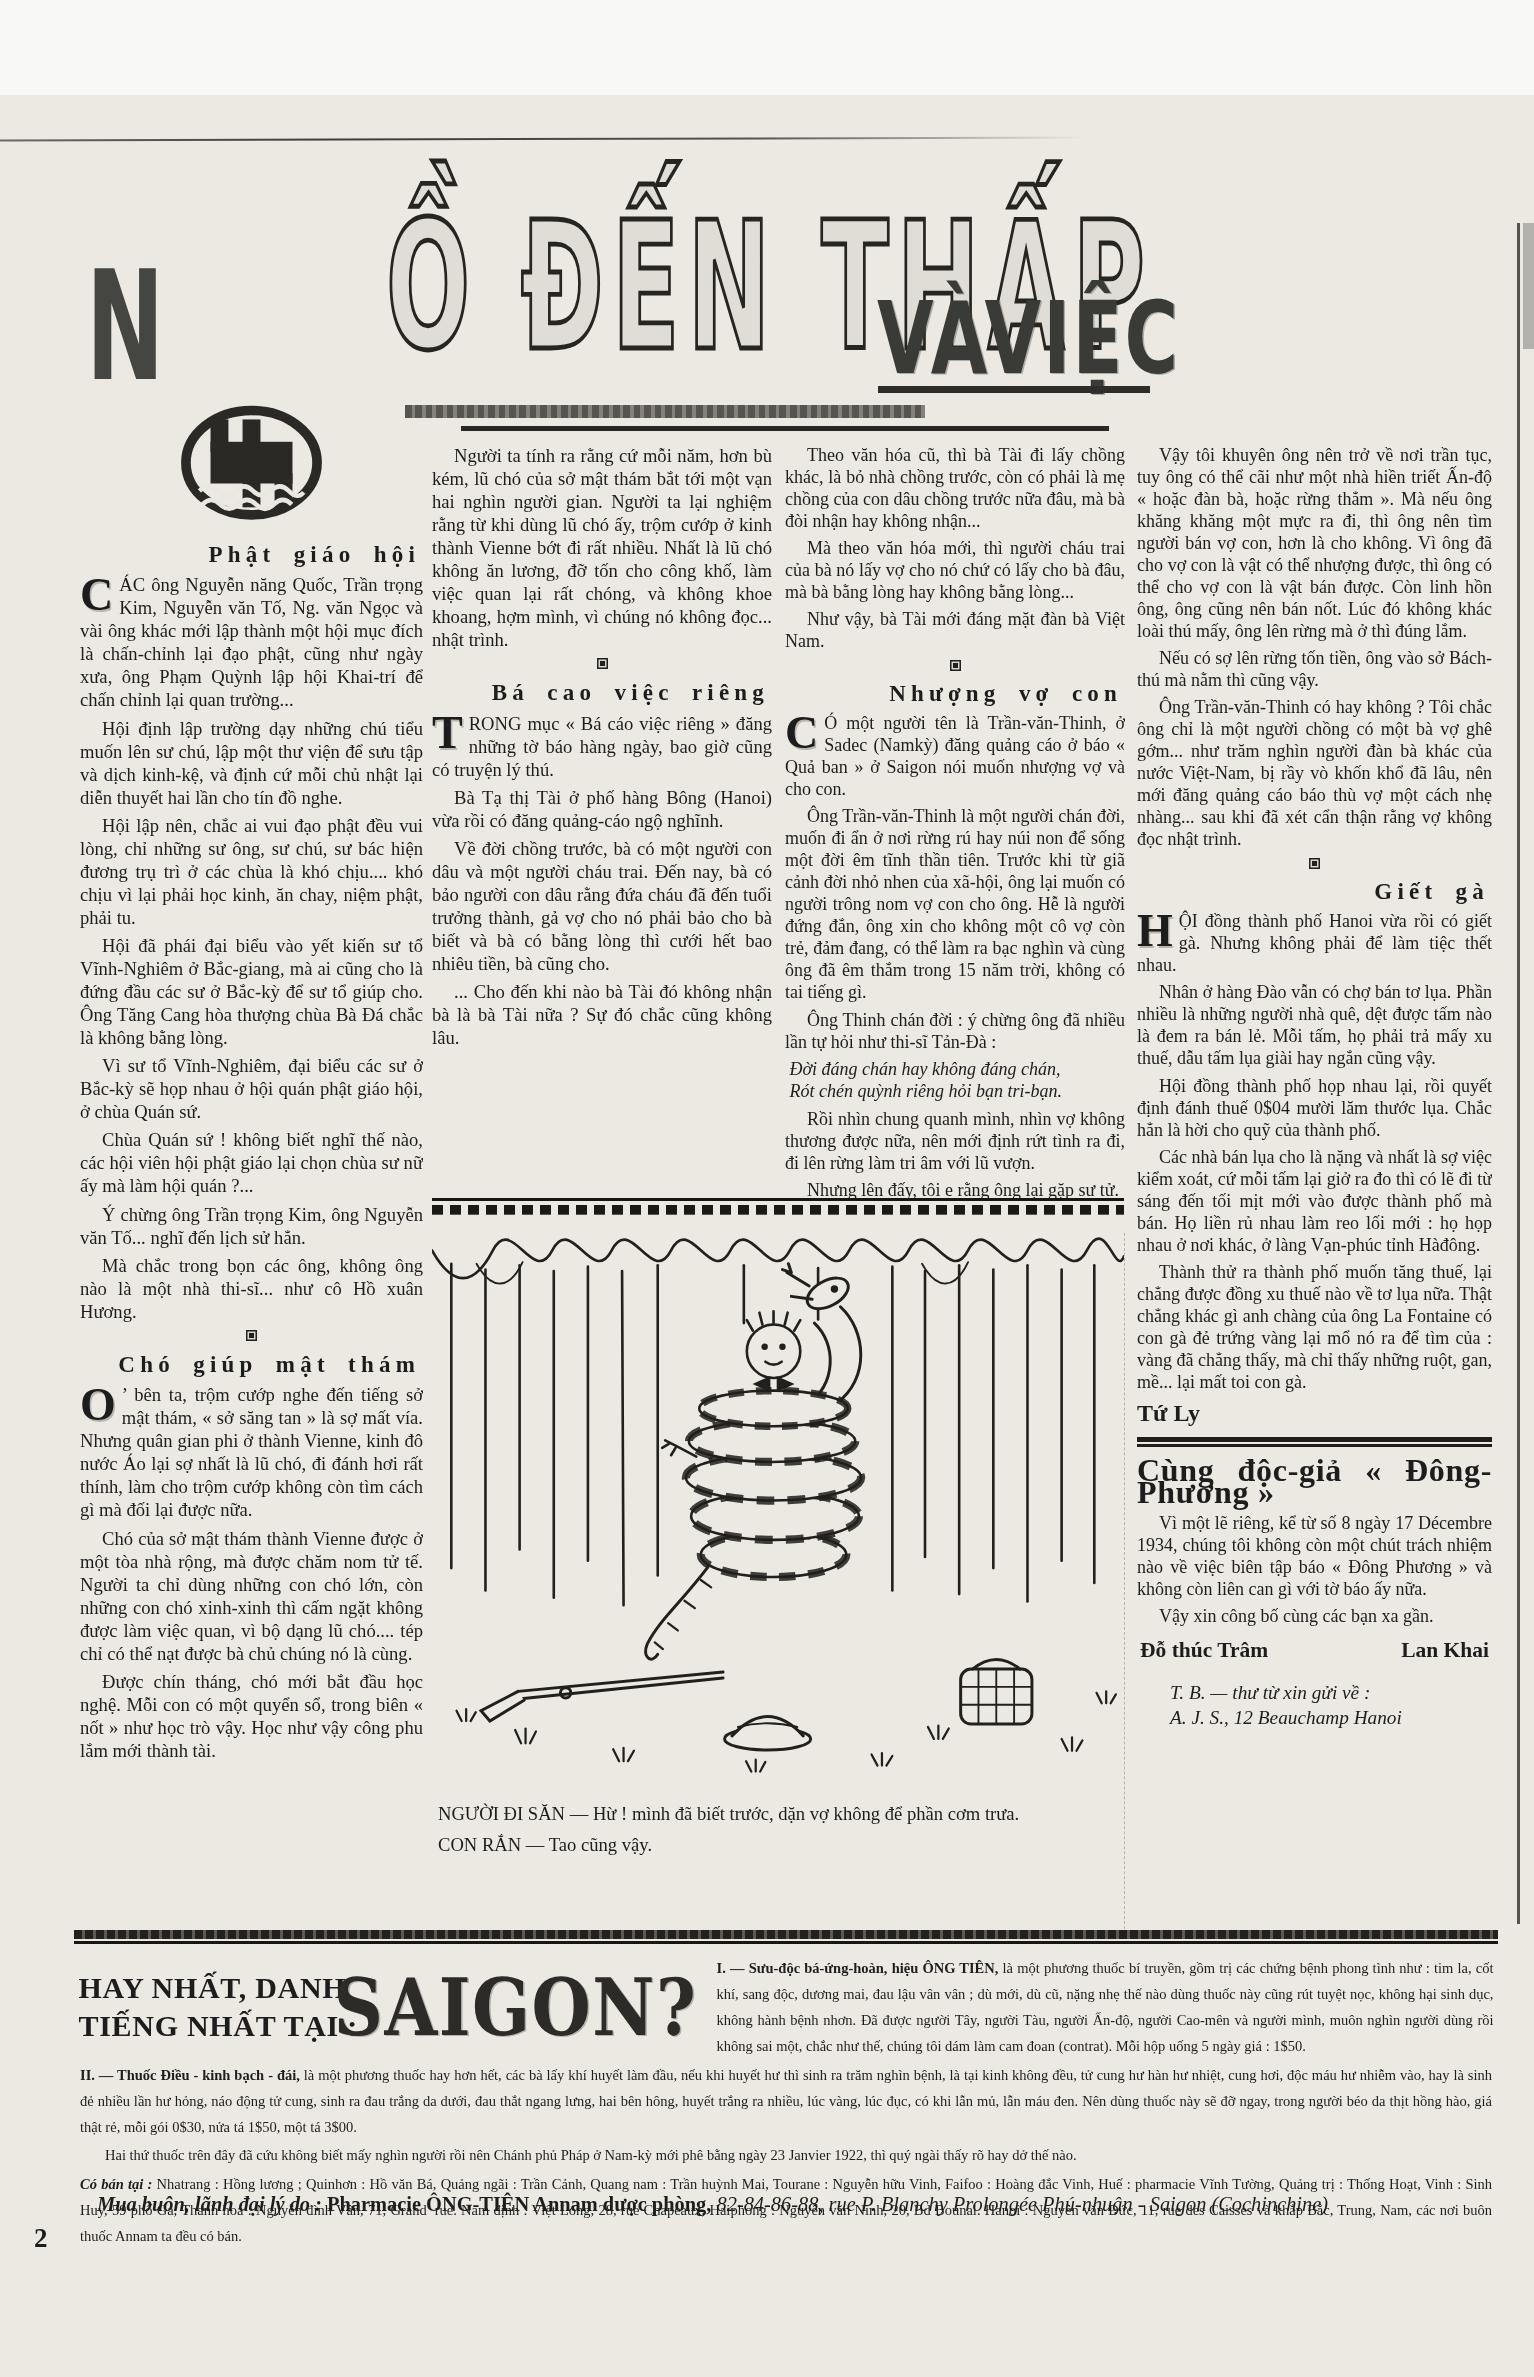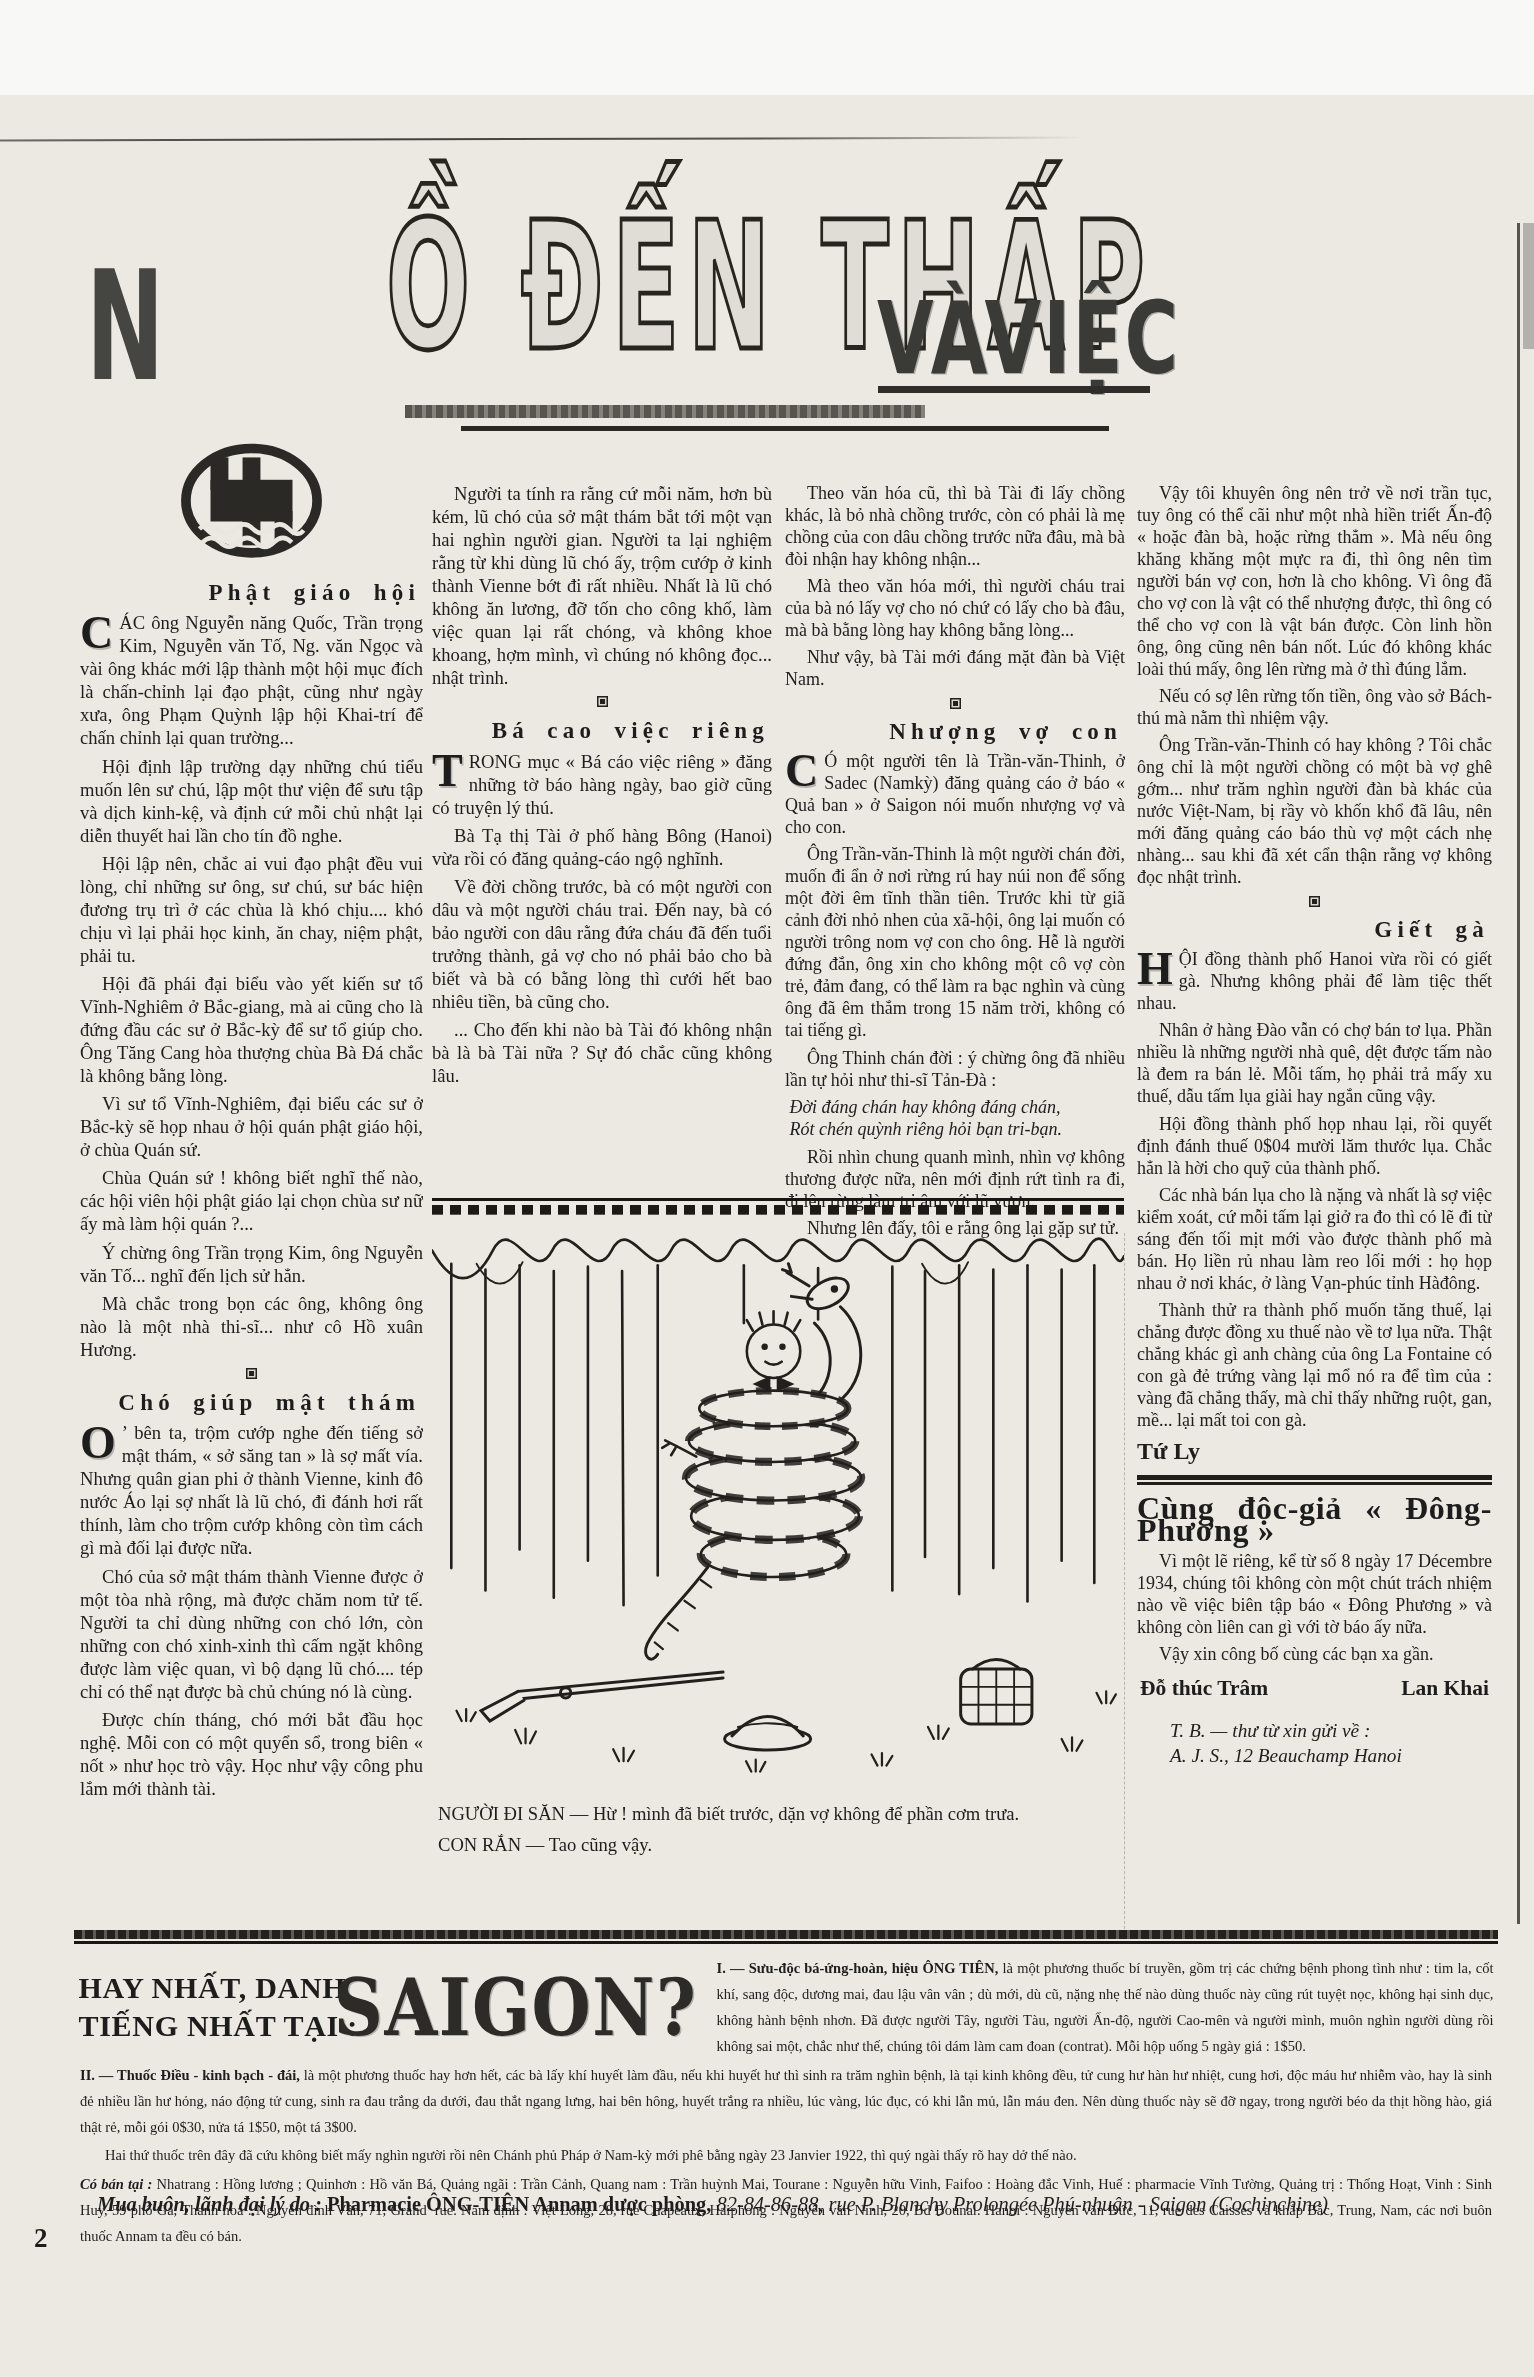--- a/index.html
+++ b/index.html
@@ -24,21 +24,21 @@
   .mh-overlay{position:absolute;left:877px;top:288px;white-space:nowrap;
            font-family:"DejaVu Sans",sans-serif;font-weight:900;font-size:77px;line-height:1;
            letter-spacing:2.2px;transform:scale(.95,1.3);transform-origin:left top;color:#3a3a37;
            text-shadow:1.5px 1.5px 0 rgba(60,60,55,.35);}
   .ruleA{position:absolute;left:405px;top:405px;width:520px;height:13.4px;
          background:repeating-linear-gradient(90deg,#56554f 0 6.7px,#83817a 6.7px 10.4px);}
   .ruleB{position:absolute;left:461px;top:426px;width:648px;height:5.2px;background:#292824;}
   .ruleC{position:absolute;left:878px;top:386px;width:272px;height:6.7px;background:#2e2d29;}
 
   
-  .col{position:absolute;overflow:hidden;text-align:justify;margin-top:38px;}
+  .col{position:absolute;overflow:hidden;text-align:justify;}
   #col1{left:80px;top:400px;width:343px;height:1532px;font-size:18.6px;line-height:23px;}
   #col2{left:432px;top:444px;width:340px;height:752px;font-size:18.6px;line-height:23px;}
   #col3{left:785px;top:444px;width:340px;height:764px;font-size:18px;line-height:22px;}
   #col4{left:1137px;top:444px;width:355px;height:1487px;font-size:18px;line-height:22px;}
   .col p{margin:0 0 5.2px;text-indent:22px;}
   .col p.dc{text-indent:0;}
   .cap{float:left;font-weight:700;font-size:46px;line-height:37px;padding:2.2px 6px 0 0;
        text-shadow:1.5px 1.5px 0 rgba(30,30,25,.25);}
   .head{font-weight:700;font-size:23px;letter-spacing:5.2px;word-spacing:7.4px;
         text-align:right;margin:12px 3px 7.4px 0;text-indent:0;white-space:nowrap;}
@@ -151,21 +151,21 @@
     <div class="verse">
       <div>Đời đáng chán hay không đáng chán,</div>
       <div>Rót chén quỳnh riêng hỏi bạn tri-bạn.</div>
     </div>
     <p>Rồi nhìn chung quanh mình, nhìn vợ không thương được nữa, nên mới định rứt tình ra đi, đi lên rừng làm tri âm với lũ vượn.</p>
     <p>Nhưng lên đấy, tôi e rằng ông lại gặp sư tử.</p>
   </div>
 
   <div id="col4" class="col">
     <p>Vậy tôi khuyên ông nên trở về nơi trần tục, tuy ông có thể cãi như một nhà hiền triết Ấn-độ « hoặc đàn bà, hoặc rừng thẳm ». Mà nếu ông khăng khăng một mực ra đi, thì ông nên tìm người bán vợ con, hơn là cho không. Vì ông đã cho vợ con là vật có thể nhượng được, thì ông có thể cho vợ con là vật bán được. Còn linh hồn ông, ông cũng nên bán nốt. Lúc đó không khác loài thú mấy, ông lên rừng mà ở thì đúng lắm.</p>
-    <p>Nếu có sợ lên rừng tốn tiền, ông vào sở Bách-thú mà nằm thì nhiệm vậy.</p>
+    <p>Nếu có sợ lên rừng tốn tiền, ông vào sở Bách-thú mà nằm thì cũng vậy.</p>
     <p>Ông Trần-văn-Thinh có hay không ? Tôi chắc ông chỉ là một người chồng có một bà vợ ghê gớm... như trăm nghìn người đàn bà khác của nước Việt-Nam, bị rầy vò khốn khổ đã lâu, nên mới đăng quảng cáo báo thù vợ một cách nhẹ nhàng... sau khi đã xét cẩn thận rằng vợ không đọc nhật trình.</p>
     <div class="orn"></div>
     <div class="head">Giết gà</div>
     <p class="dc"><span class="cap">H</span><span>ỘI đồng thành phố Hanoi vừa rồi có giết gà. Nhưng không phải để làm tiệc thết nhau.</span></p>
     <p>Nhân ở hàng Đào vẫn có chợ bán tơ lụa. Phần nhiều là những người nhà quê, dệt được tấm nào là đem ra bán lẻ. Mỗi tấm, họ phải trả mấy xu thuế, dẫu tấm lụa giài hay ngắn cũng vậy.</p>
     <p>Hội đồng thành phố họp nhau lại, rồi quyết định đánh thuế 0$04 mười lăm thước lụa. Chắc hẳn là hời cho quỹ của thành phố.</p>
     <p>Các nhà bán lụa cho là nặng và nhất là sợ việc kiểm xoát, cứ mỗi tấm lại giở ra đo thì có lẽ đi từ sáng đến tối mịt mới vào được thành phố mà bán. Họ liền rủ nhau làm reo lối mới : họ họp nhau ở nơi khác, ở làng Vạn-phúc tỉnh Hàđông.</p>
     <p>Thành thử ra thành phố muốn tăng thuế, lại chẳng được đồng xu thuế nào về tơ lụa nữa. Thật chẳng khác gì anh chàng của ông La Fontaine có con gà đẻ trứng vàng lại mổ nó ra để tìm của : vàng đã chẳng thấy, mà chỉ thấy những ruột, gan, mề... lại mất toi con gà.</p>
     <div class="sig">Tứ Ly</div>
     <div class="dbl-rule"></div>

